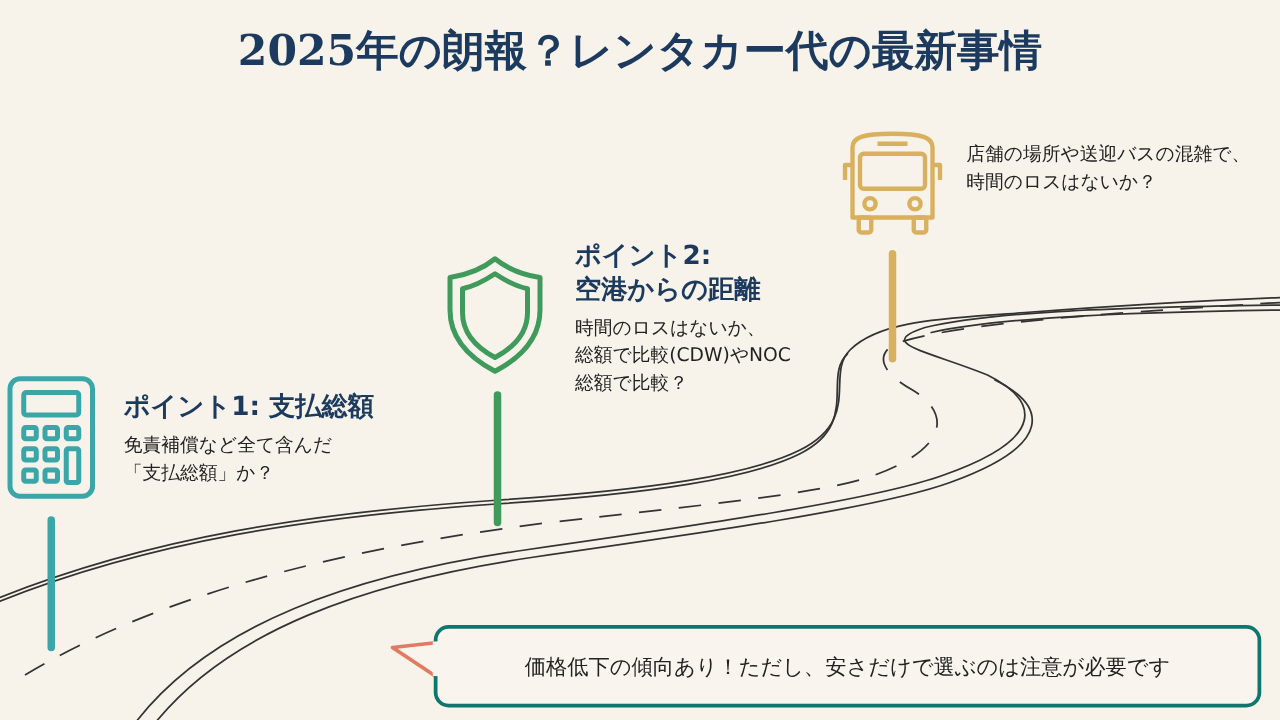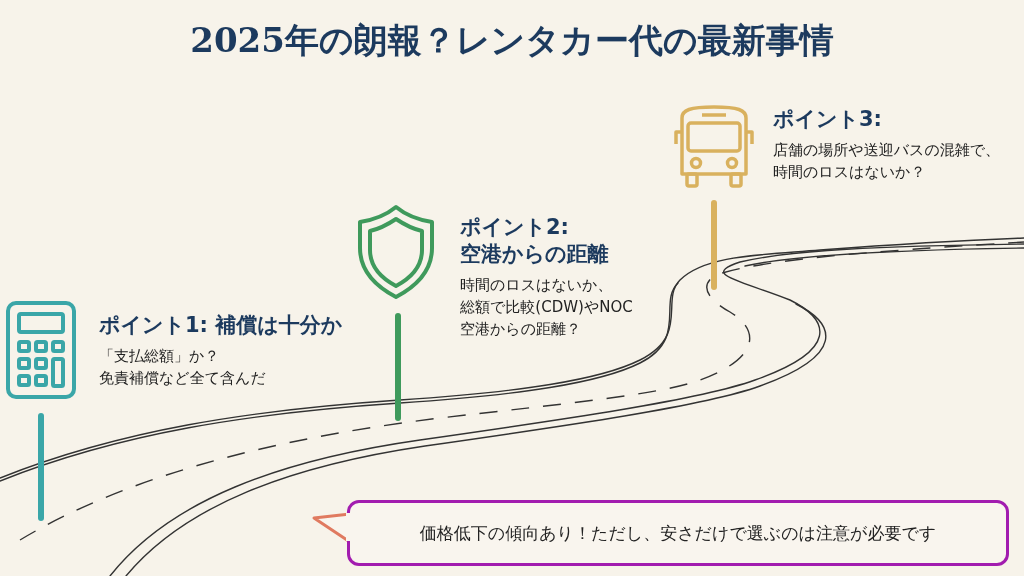--- a/index.html
+++ b/index.html
@@ -22,21 +22,21 @@
     .pole { position: absolute; width: 6px; border-radius: 3px; }
     .point { position: absolute; }
     .point .heading {
       font-weight: bold; color: #1c3a5e; font-size: 21px; line-height: 27px;
     }
     .point .desc {
       font-size: 15px; line-height: 22px; color: #222; margin-top: 6px;
     }
     .callout {
       position: absolute; left: 347px; top: 500px; width: 662px; height: 66px;
-      border: 3px solid #a21caf; border-radius: 12px; background: #f9f5ee;
+      border: 3px solid #0f766e; border-radius: 12px; background: #f9f5ee;
       box-sizing: border-box;
       display: flex; align-items: center; justify-content: center;
       font-size: 17px; color: #222;
     }
     .callout-tail { position: absolute; left: 312px; top: 510px; }
   </style>
 </head>
 <body>
 
 <div class="title">2025年の朗報？レンタカー代の最新事情</div>
@@ -65,63 +65,62 @@
     <rect x="48" y="42" width="10" height="9" rx="1.5"></rect>
     <rect x="14" y="59" width="10" height="9" rx="1.5"></rect>
     <rect x="31" y="59" width="10" height="9" rx="1.5"></rect>
     <rect x="48" y="59" width="10" height="27" rx="1.5"></rect>
     <rect x="14" y="76" width="10" height="9" rx="1.5"></rect>
     <rect x="31" y="76" width="10" height="9" rx="1.5"></rect>
   </g>
 </svg>
 <div class="pole" style="left:38px;top:413px;height:108px;background:#3aa6a8"></div>
 <div class="point" style="left:99px;top:312px">
-  <div class="heading">ポイント1: 補償は十分か</div>
+  <div class="heading">ポイント1: 支払総額</div>
   <div class="desc">
+    <div>免責補償など全て含んだ</div>
     <div>「支払総額」か？</div>
-    <div>免責補償など全て含んだ</div>
   </div>
 </div>
 
 <svg class="icon" style="left:355px;top:204px" width="82" height="96" viewBox="0 0 82 96">
   <g fill="none" stroke="#3f9a5c" stroke-width="4" stroke-linejoin="round">
     <path d="M41,3 C30,12 18,16 5,18 L5,44 C5,66 20,82 41,93 C62,82 77,66 77,44 L77,18 C64,16 52,12 41,3 Z"></path>
     <path d="M41,15 C32,21 24,25 15,27 L15,46 C15,62 26,74 41,82 C56,74 67,62 67,46 L67,27 C58,25 50,21 41,15 Z"></path>
   </g>
 </svg>
 <div class="pole" style="left:395px;top:313px;height:108px;background:#3f9a5c"></div>
-<div class="point" style="left:460px;top:214px">
+<div class="point" style="left:460px;top:191px">
   <div class="heading">
     <div>ポイント2:</div>
     <div>空港からの距離</div>
   </div>
   <div class="desc">
     <div>時間のロスはないか、</div>
     <div>総額で比較(CDW)やNOC</div>
-    <div>空港からの距離？</div>
+    <div>総額で比較？</div>
   </div>
 </div>
 
 <svg class="icon" style="left:672px;top:104px" width="84" height="86" viewBox="0 0 84 86">
   <g fill="none" stroke="#d9b15e" stroke-width="3.5" stroke-linejoin="round">
     <path d="M10,14 C10,6 18,3 42,3 C66,3 74,6 74,14 L74,70 L10,70 Z"></path>
     <line x1="30" y1="11" x2="54" y2="11"></line>
     <rect x="16" y="19" width="52" height="28" rx="3"></rect>
     <circle cx="24" cy="59" r="4.5"></circle>
     <circle cx="60" cy="59" r="4.5"></circle>
     <path d="M10,28 L4,28 L4,40"></path>
     <path d="M74,28 L80,28 L80,40"></path>
     <rect x="15" y="70" width="10" height="12" rx="2"></rect>
     <rect x="59" y="70" width="10" height="12" rx="2"></rect>
   </g>
 </svg>
 <div class="pole" style="left:711px;top:200px;height:90px;background:#d9b15e"></div>
 <div class="point" style="left:773px;top:106px">
   <div class="heading">
-    <div>ポイント3:</div>
   </div>
   <div class="desc">
     <div>店舗の場所や送迎バスの混雑で、</div>
     <div>時間のロスはないか？</div>
   </div>
 </div>
 
 <svg class="callout-tail" width="40" height="40" viewBox="0 0 40 40">
   <path d="M38,4 L2,8 L38,32" fill="#f9f5ee" stroke="#e07a60" stroke-width="3" stroke-linejoin="round"></path>
 </svg>

